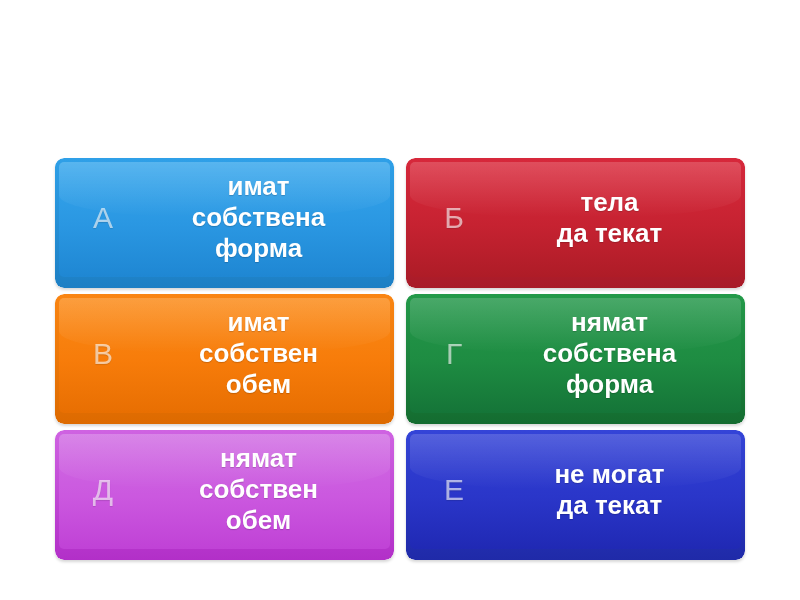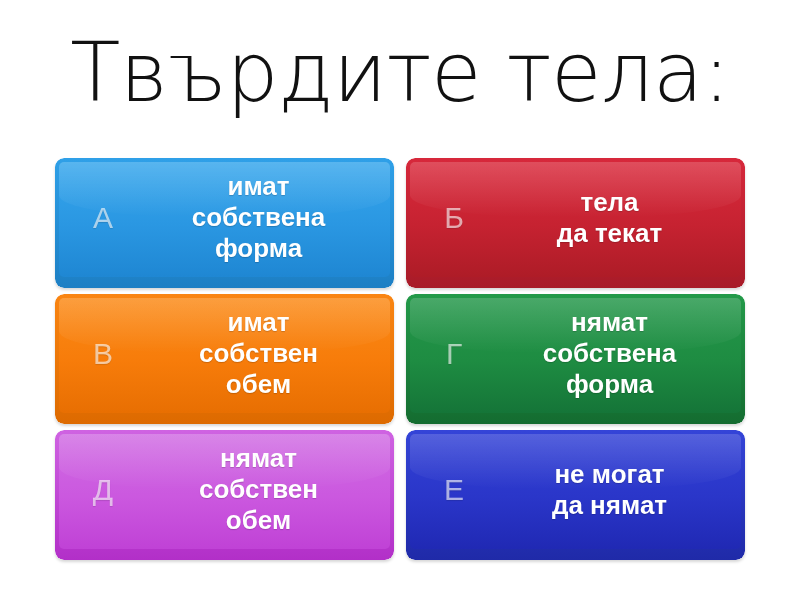--- a/index.html
+++ b/index.html
@@ -145,21 +145,20 @@
   .c-purple .card-face { background: linear-gradient(to bottom, #d06ce3 0%, #cb58df 55%, #c042d6 100%); }
 
   .c-navy   .card-base { background: linear-gradient(to bottom, #3444d8 0%, #1f2aa8 100%); }
   .c-navy   .card-face { background: linear-gradient(to bottom, #3241d6 0%, #2a36c9 55%, #2029b4 100%); }
 </style>
 </head>
 <body>
 
 <div id="quiz-screen">
 
-  <div id="question-title">Твърдите тела:</div>
 
   <div id="answers-grid">
 
     <div class="answer-card c-blue">
       <div class="card-base"></div>
       <div class="card-face"></div>
       <div class="card-sheen"></div>
       <div class="card-letter">А</div>
       <div class="card-text">имат
 собствена
@@ -204,17 +203,17 @@
 собствен
 обем</div>
     </div>
 
     <div class="answer-card c-navy">
       <div class="card-base"></div>
       <div class="card-face"></div>
       <div class="card-sheen"></div>
       <div class="card-letter">Е</div>
       <div class="card-text">не могат
-да нямат</div>
+да текат</div>
     </div>
 
   </div>
 </div>
 
 </body></html>

